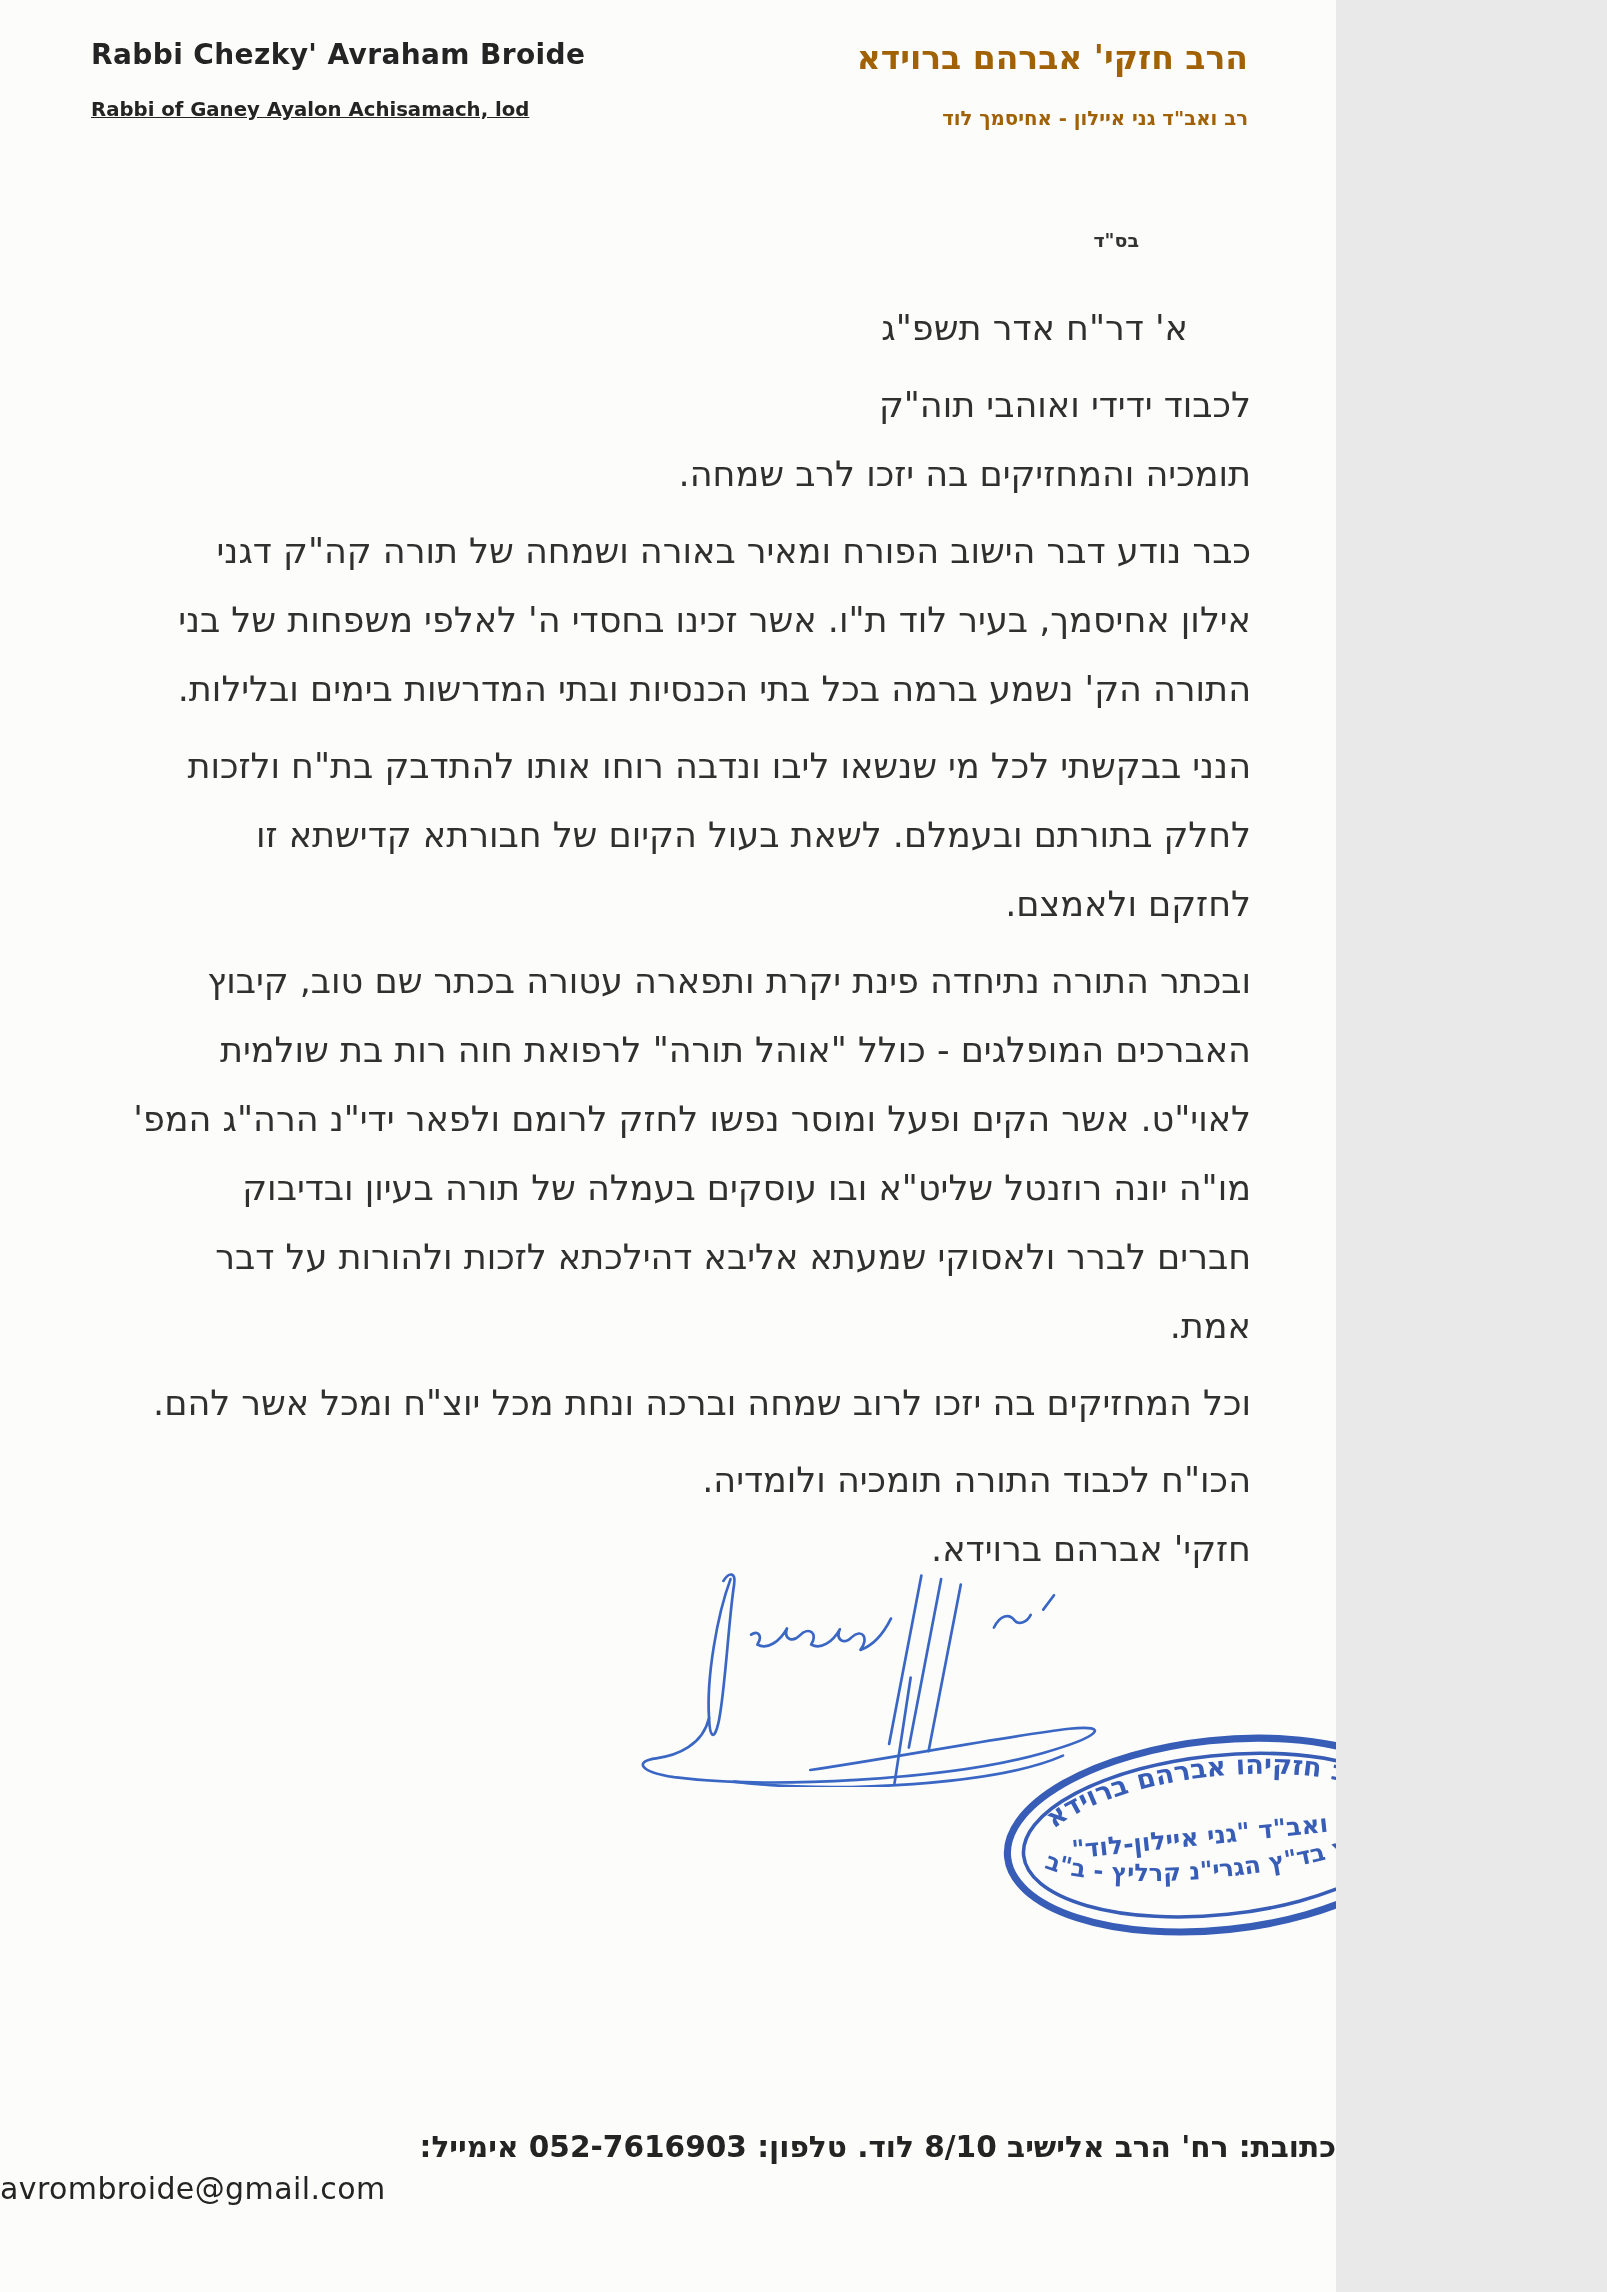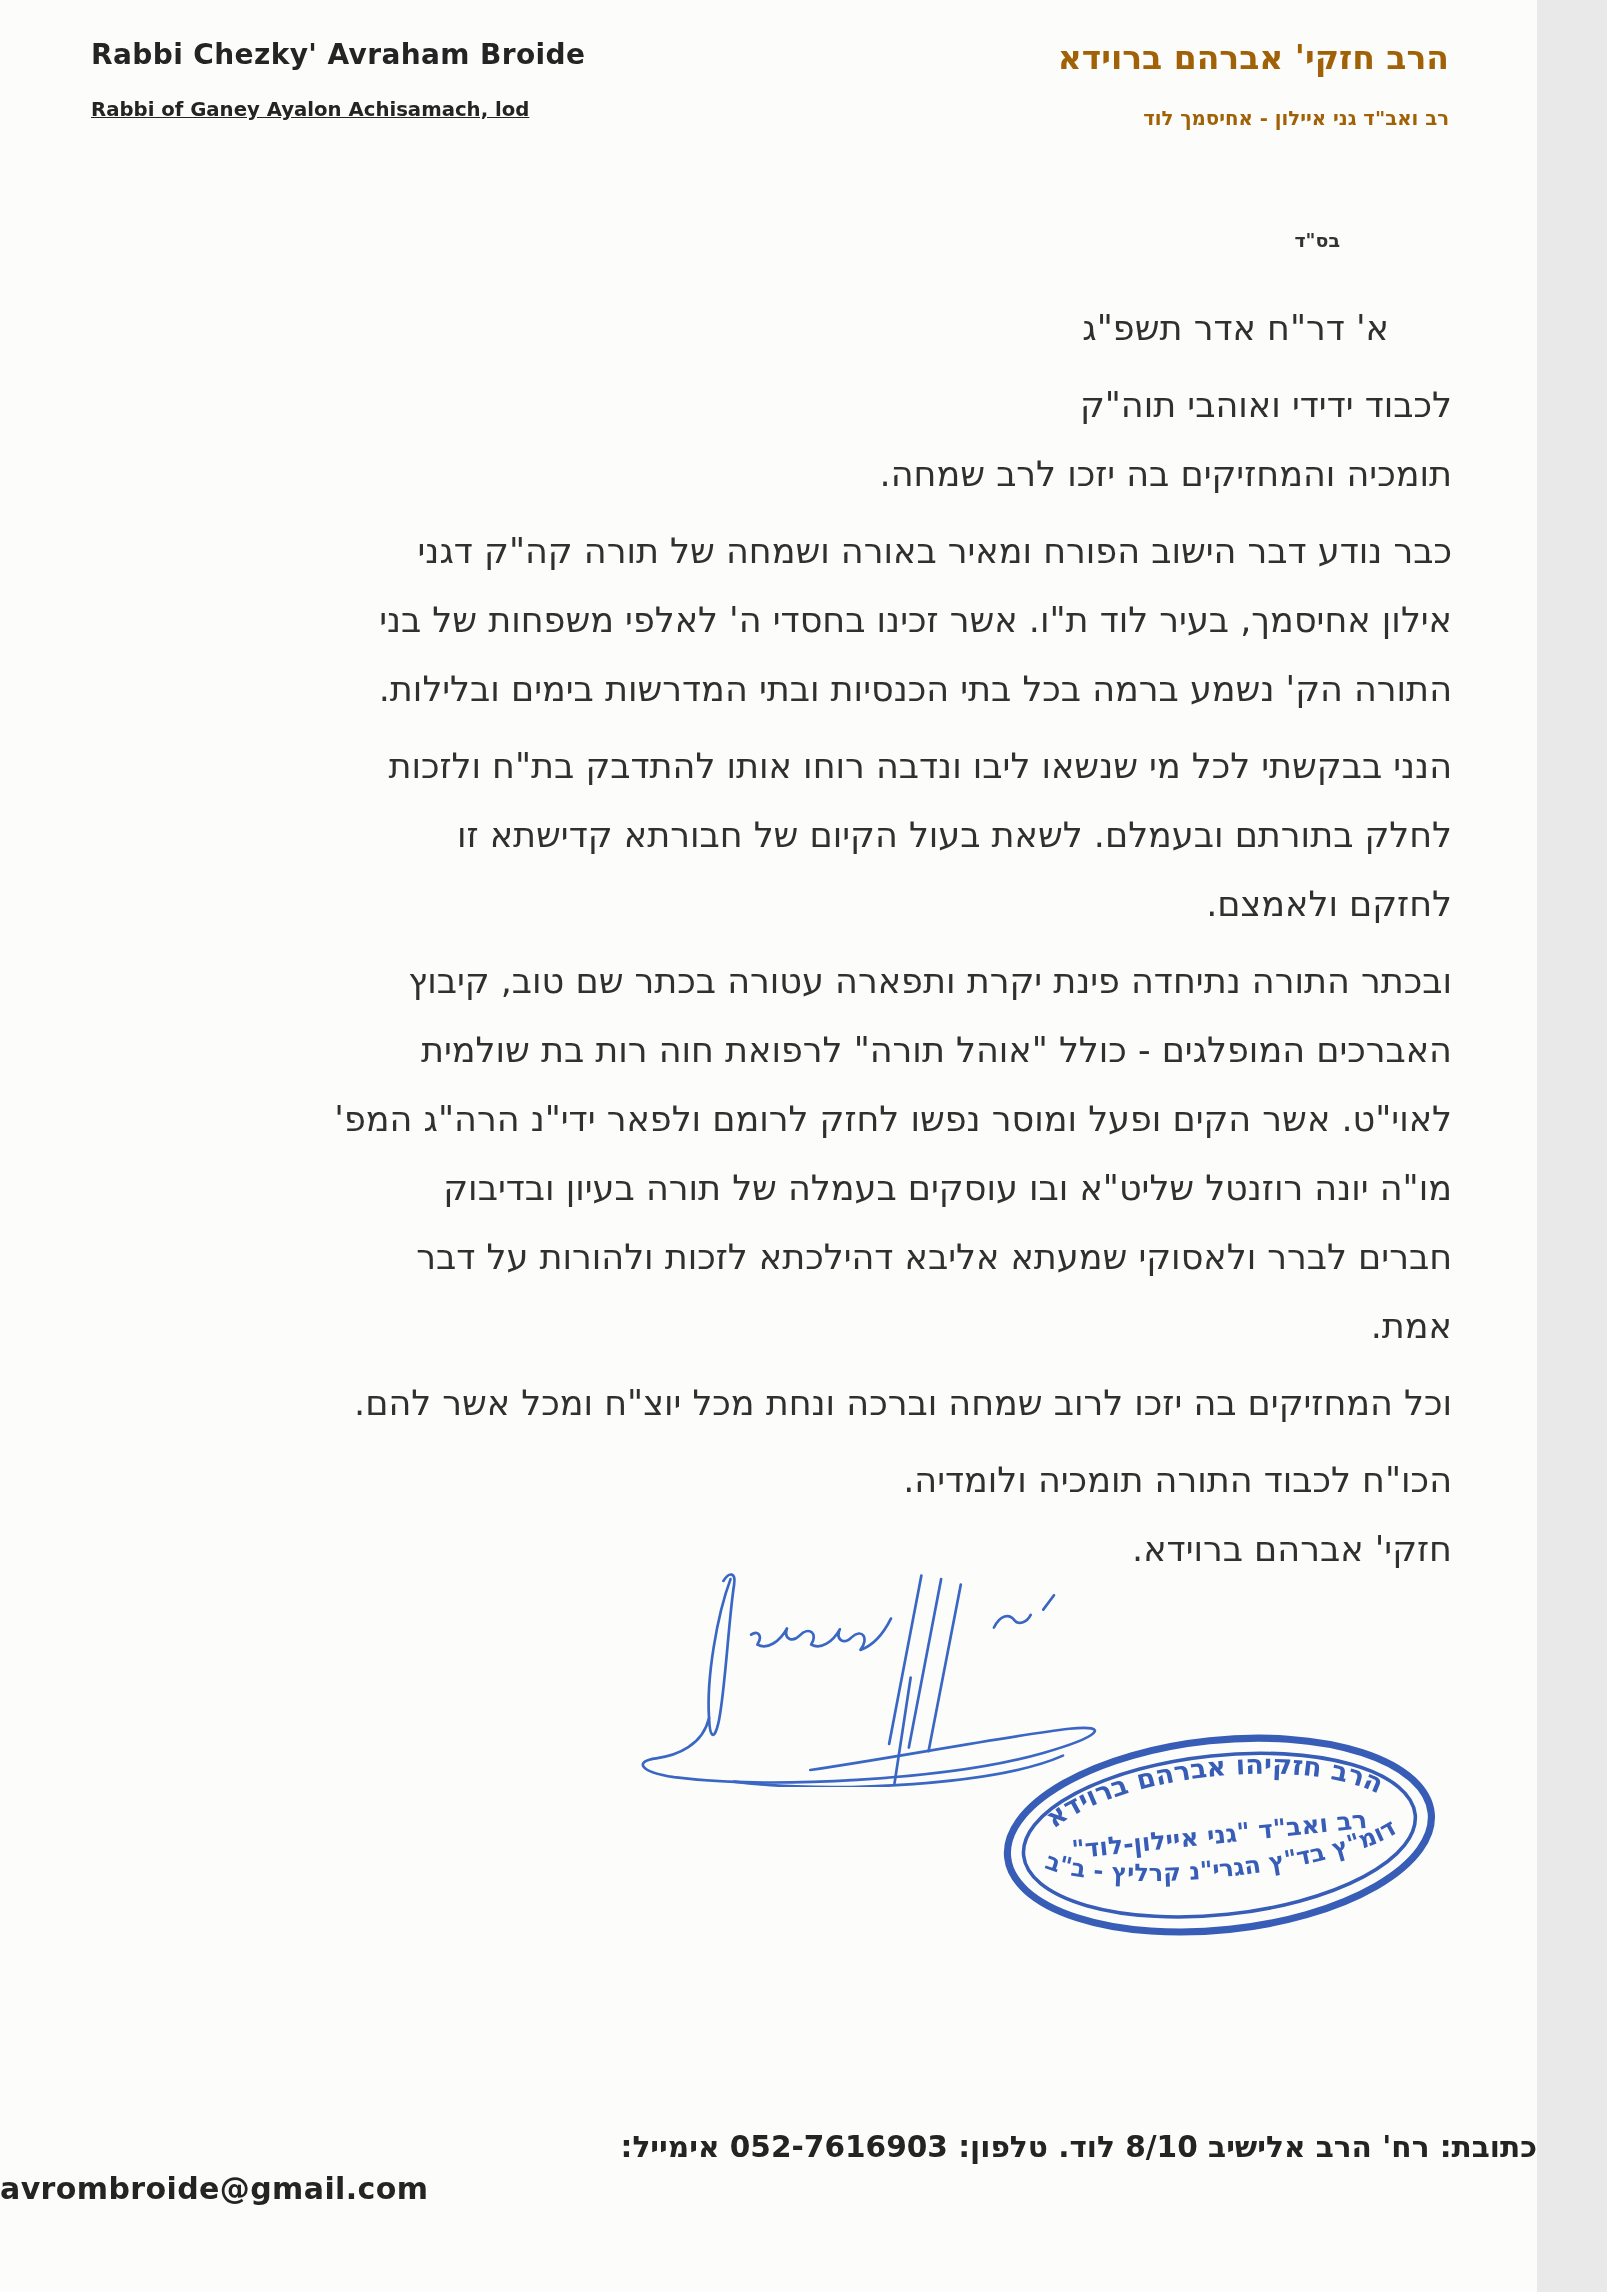--- a/index.html
+++ b/index.html
@@ -1,18 +1,18 @@
 <!DOCTYPE html>
 <html lang="he" style="font-size:14.3px"><head>
 <meta charset="utf-8">
 <style>
   html,body{margin:0;padding:0;}
   body{width:1608px;height:2293px;background:#e9e9e9;}
   .page{
-    position:relative;width:1537px;height:2293px;background:#fcfcfb;
+    position:relative;width:1336px;height:2293px;background:#fcfcfb;
     font-family:"DejaVu Sans",sans-serif;color:#2e2e2e;overflow:hidden;
   }
   
   .letterhead{position:absolute;top:38px;left:91px;right:88px;display:flex;justify-content:space-between;}
   .lh-en{direction:ltr;text-align:left;color:#242424;}
   .lh-en .lh-name{font-size:28px;font-weight:bold;letter-spacing:0.4px;white-space:nowrap;}
   .lh-en .lh-title{font-size:19.7px;font-weight:bold;margin-top:27px;white-space:nowrap;text-decoration:underline;}
   .lh-he{direction:rtl;text-align:right;color:#a16207;}
   .lh-he .lh-name{font-size:33px;font-weight:bold;white-space:nowrap;}
   .lh-he .lh-title{font-size:19.7px;font-weight:bold;margin-top:29.6px;white-space:nowrap;}
@@ -27,21 +27,21 @@
   .block{margin-top:8px;}
   .closing{margin-top:8px;}
   
   .signature{position:absolute;left:622px;top:1563px;width:502px;height:224px;}
   
   .stamp{position:absolute;left:999px;top:1734px;width:441px;height:204px;transform:rotate(-6deg);opacity:.92;}
   .stamp text, .stamp textPath{font-family:"DejaVu Sans",sans-serif;font-weight:bold;}
   
   .footer{position:absolute;top:2130px;left:0;right:0;color:#242424;}
   .footer-contact{direction:rtl;font-size:29.6px;font-weight:bold;white-space:nowrap;}
-  .footer-email{direction:ltr;font-size:30px;font-weight:bold;letter-spacing:0.4px;margin-top:7.2px;}
+  .footer-email{direction:ltr;font-size:30px;font-weight:normal;letter-spacing:0.4px;margin-top:7.2px;}
 </style>
 </head>
 <body>
 
 <div class="page">
 
   <div class="letterhead">
     <div class="lh-en">
       <div class="lh-name">Rabbi Chezky' Avraham Broide</div>
       <div class="lh-title">Rabbi of Ganey Ayalon Achisamach, lod</div>

